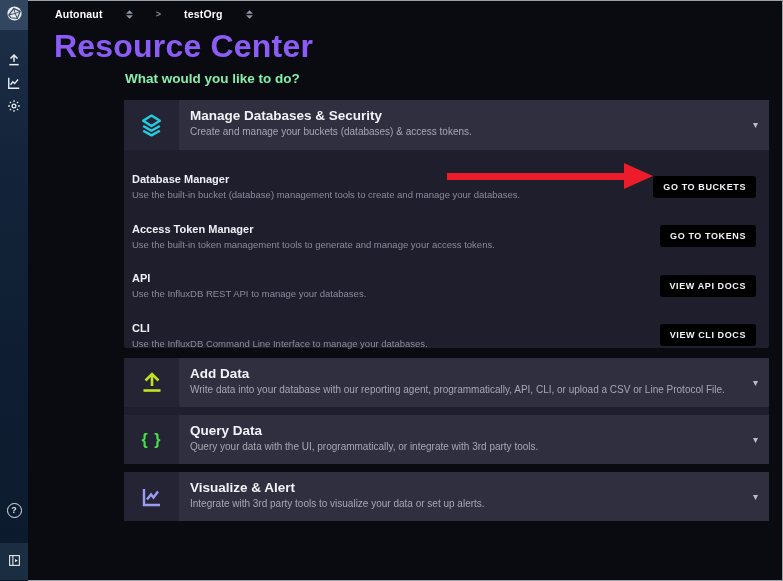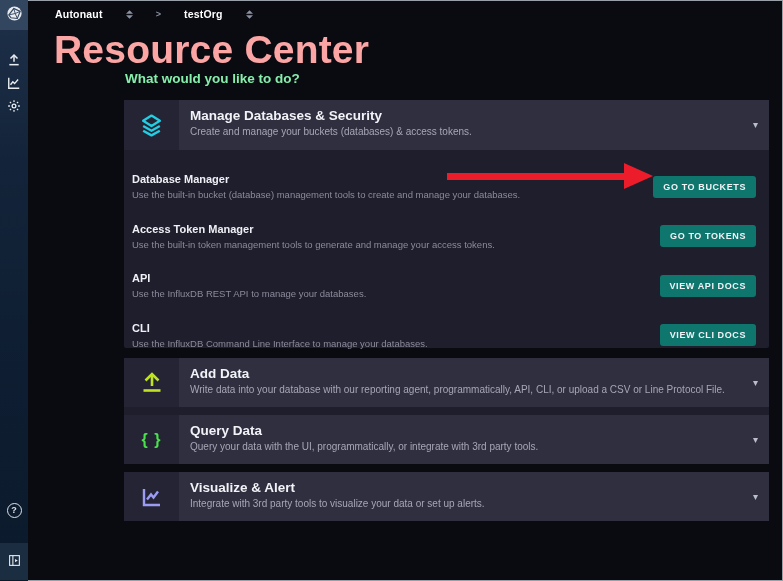--- a/index.html
+++ b/index.html
@@ -37,22 +37,22 @@
   
   #breadcrumb {
     position:absolute; left:55px; top:0; height:28px;
     display:flex; align-items:center; gap:23px;
   }
   .crumb { color:#ffffff; font-size:10.5px; font-weight:bold; letter-spacing:.2px; cursor:pointer; }
   .sorter { display:flex; flex-direction:column; gap:1px; cursor:pointer; }
   .sep { color:#8a93a3; font-size:9px; font-weight:bold; }
   
   #page-title {
-    position:absolute; left:54px; top:28px; color:#fca5a5;
-    font-size:39px; font-weight:bold; letter-spacing:.2px;
+    position:absolute; left:54px; top:28px; color:#8b5cf6;
+    font-size:32px; font-weight:bold; letter-spacing:.2px;
   }
   #page-subtitle {
     position:absolute; left:125px; top:71px; color:#86efac;
     font-size:13.5px; font-weight:bold;
   }
   
   .card { position:absolute; left:124px; width:645px; background:#1e1e2d; border-radius:2px; }
   .card-header { display:flex; height:49px; cursor:pointer; }
   .icon-cell {
     width:55px; flex:0 0 55px; background:#242435;
@@ -68,21 +68,21 @@
     color:#bcbdca; font-size:10px;
   }
   .rows { padding:0;margin-top:12px; }
   .card-row {
     height:49.5px; display:flex; align-items:center; justify-content:space-between;
     padding:0 13px 0 8px;
   }
   .row-text .row-title { color:#eef0f5; font-size:11px; font-weight:bold; }
   .row-text .row-desc { color:#8b8b9b; font-size:9.5px; margin-top:4px; }
   .row-btn {
-    background:#0f766e; border:none; border-radius:3px; color:#f2f3f7;
+    background:#000000; border:none; border-radius:3px; color:#f2f3f7;
     font-family:"Liberation Sans", sans-serif;
     font-size:9px; font-weight:bold; letter-spacing:.6px;
     padding:6px 10px; cursor:pointer; white-space:nowrap;
   }
   .braces { font-size:16px; font-weight:bold; color:#4ae24a; letter-spacing:1px; }
   
   #annotation-arrow { position:absolute; left:447px; top:163px; width:206px; height:27px; }
   #annotation-arrow .shaft {
     position:absolute; left:0; top:10px; width:177px; height:7px; background:#ec1c2a;
   }

